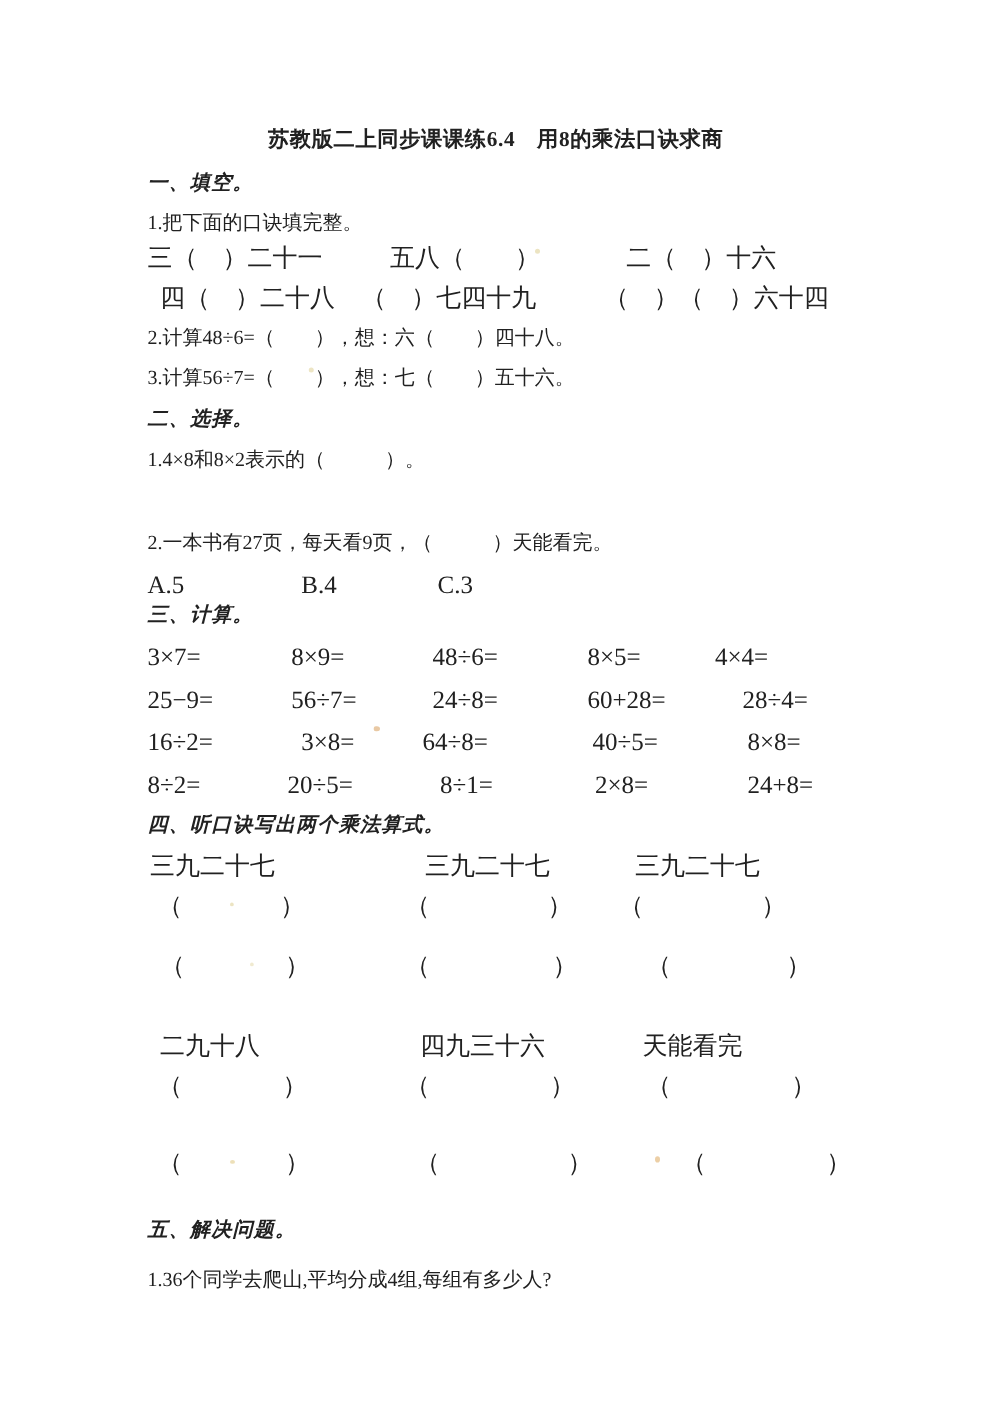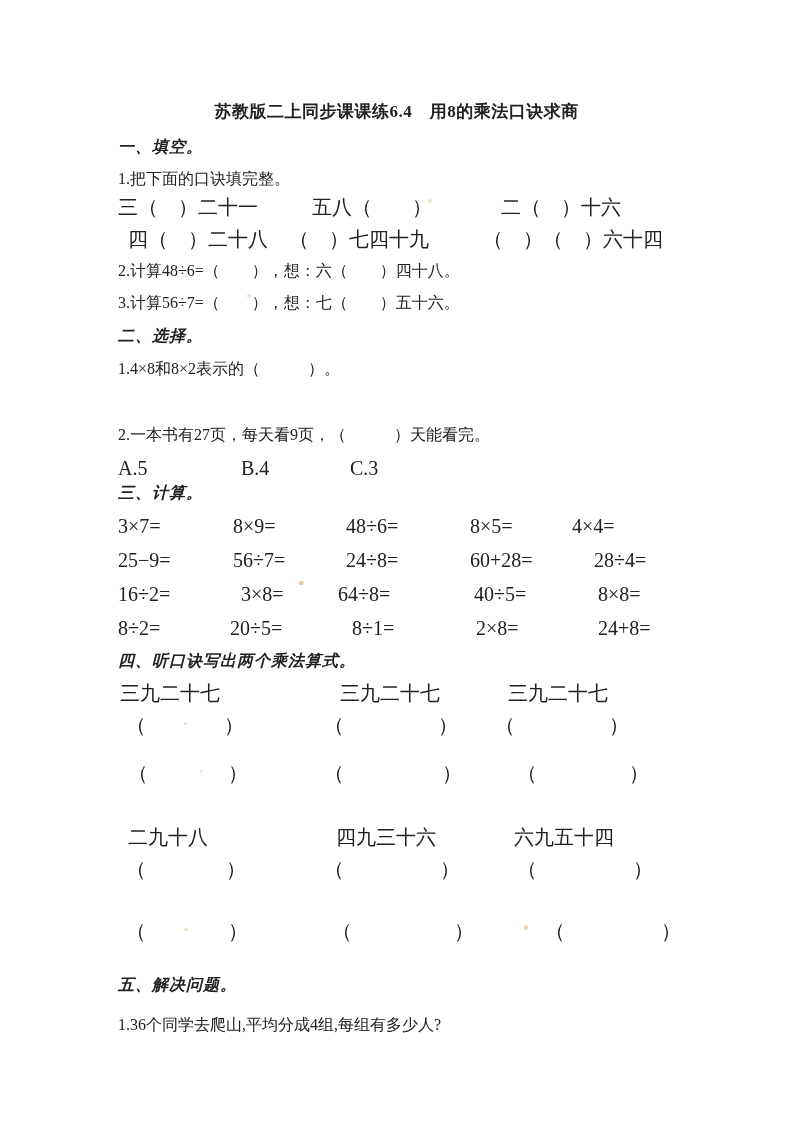--- a/index.html
+++ b/index.html
@@ -139,21 +139,21 @@
     <span class="paren-pair" style="left:495px;width:134px"><span>（</span><span>）</span></span>
   </div>
   <div class="row" style="top:762px">
     <span class="paren-pair" style="left:128px;width:120px"><span>（</span><span>）</span></span>
     <span class="paren-pair" style="left:324px;width:138px"><span>（</span><span>）</span></span>
     <span class="paren-pair" style="left:517px;width:132px"><span>（</span><span>）</span></span>
   </div>
   <div class="row" style="top:826px">
     <span class="seg" style="left:128px">二九十八</span>
     <span class="seg" style="left:336px">四九三十六</span>
-    <span class="seg" style="left:514px">六九五十四</span>
+    <span class="seg" style="left:514px">天能看完</span>
   </div>
   <div class="row" style="top:858px">
     <span class="paren-pair" style="left:126px;width:120px"><span>（</span><span>）</span></span>
     <span class="paren-pair" style="left:324px;width:136px"><span>（</span><span>）</span></span>
     <span class="paren-pair" style="left:517px;width:136px"><span>（</span><span>）</span></span>
   </div>
   <div class="row" style="top:920px">
     <span class="paren-pair" style="left:126px;width:122px"><span>（</span><span>）</span></span>
     <span class="paren-pair" style="left:332px;width:142px"><span>（</span><span>）</span></span>
     <span class="paren-pair" style="left:545px;width:136px"><span>（</span><span>）</span></span>

